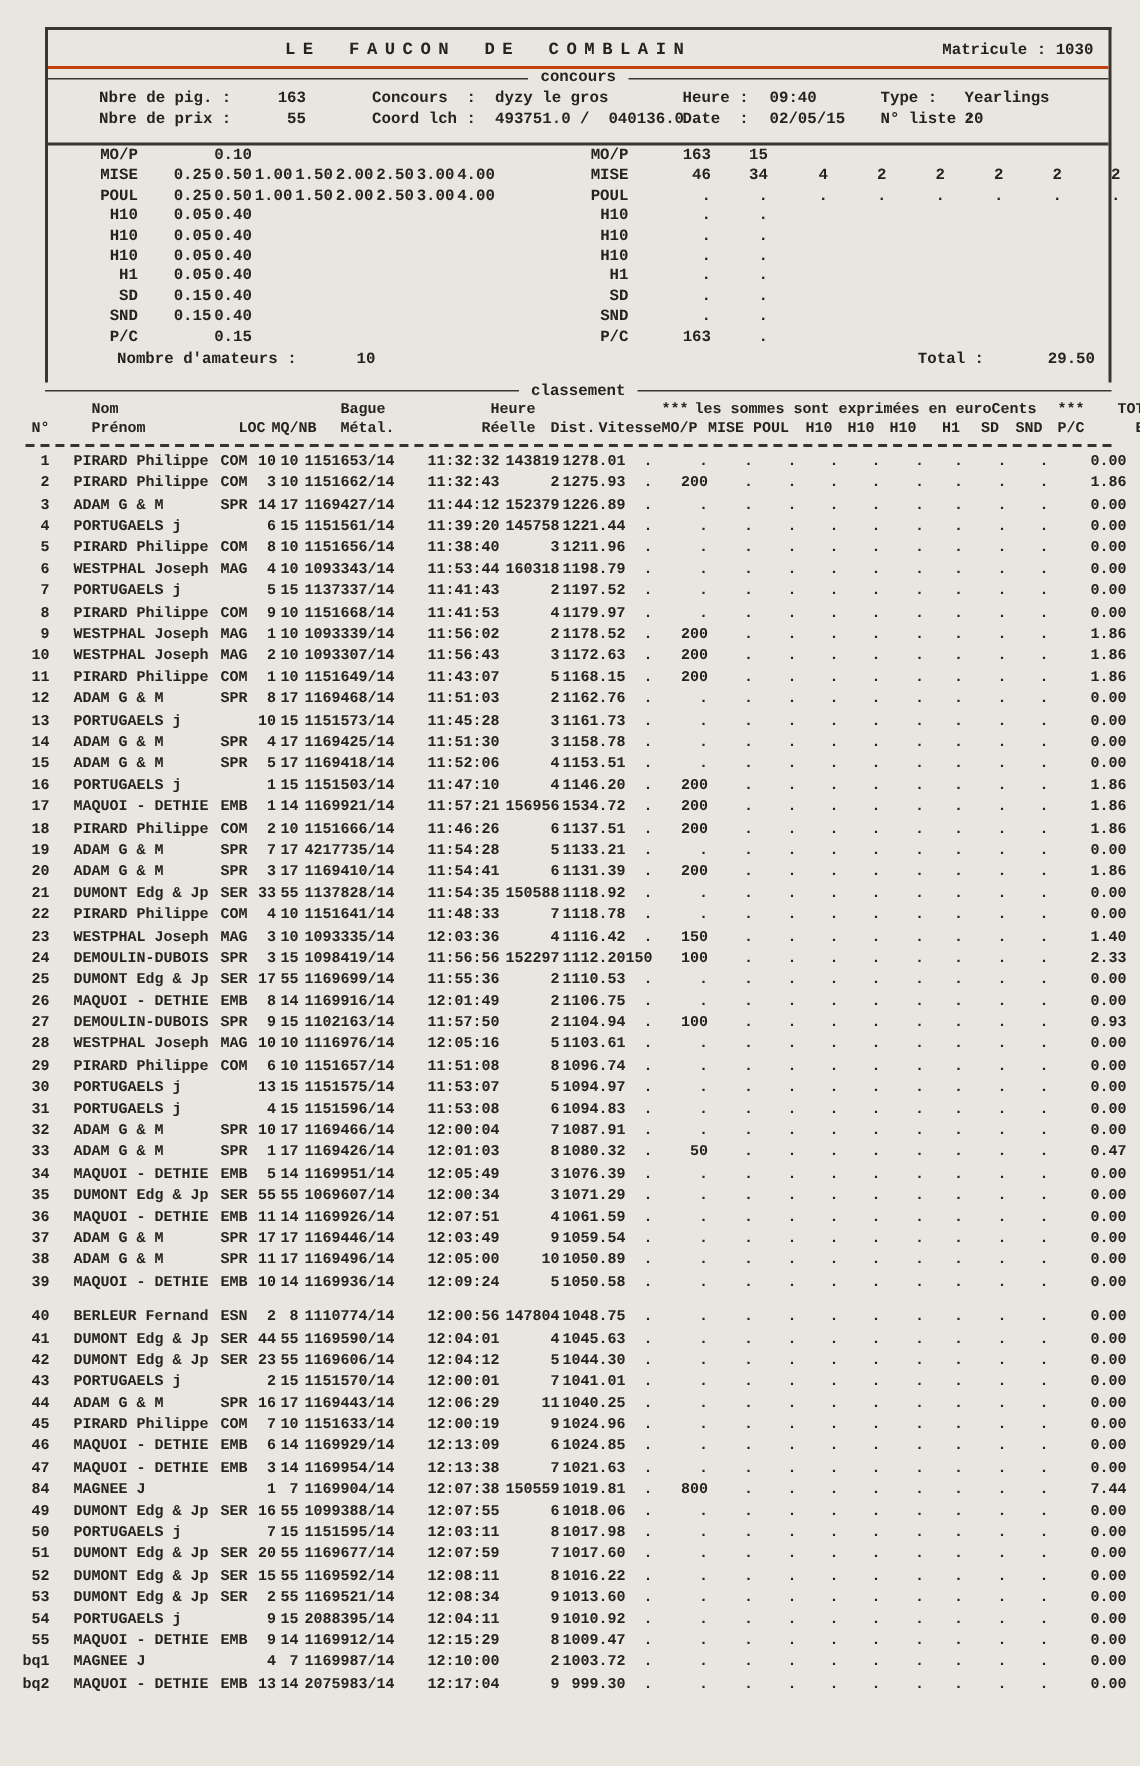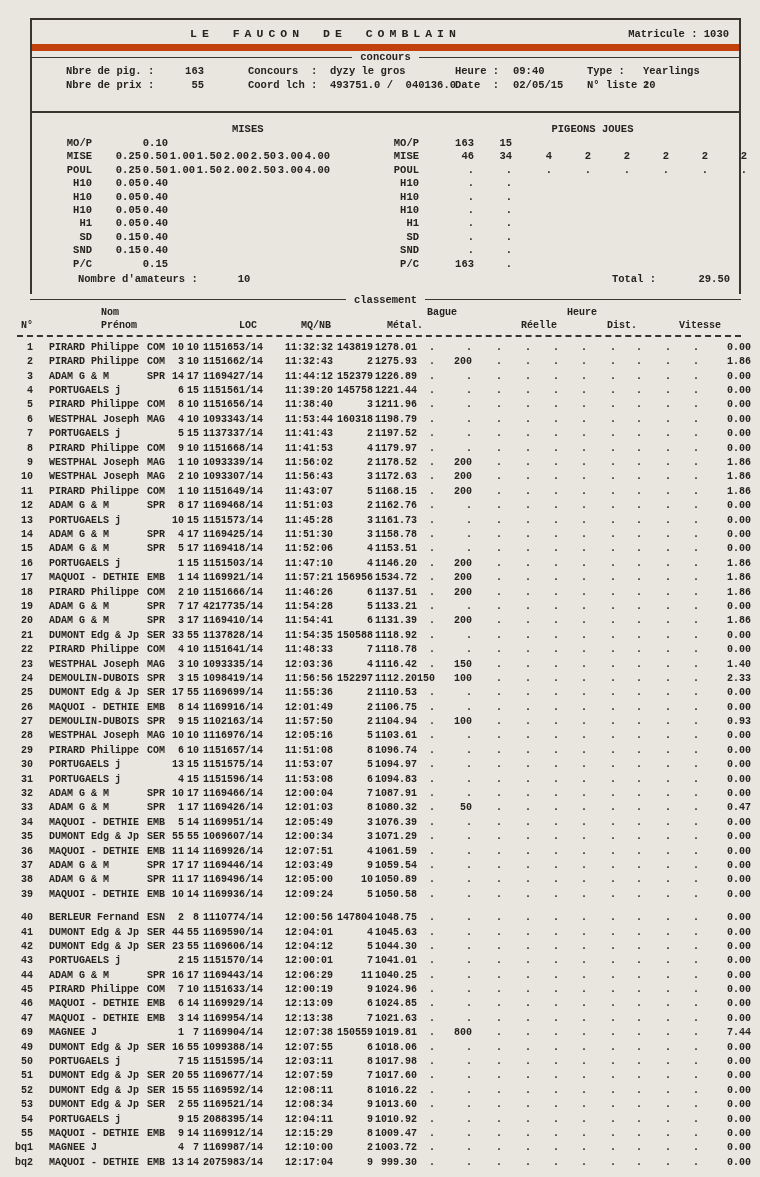--- a/index.html
+++ b/index.html
@@ -4,28 +4,28 @@
 <style>
   html,body{margin:0;padding:0;}
   body{
     width:760px;height:1177px;overflow:hidden;
     background:#e9e6e0;
     font-family:"Liberation Mono","DejaVu Sans Mono",monospace;
     font-weight:700;color:#262220;
     -webkit-font-smoothing:antialiased;
   }
   .box{margin:18px 0 0 30px;width:707px;border:2px solid #3a362f;border-bottom:none;}
-  .title-row{display:flex;align-items:baseline;padding:6px 10px 2px 158px;border-bottom:7px solid #c2410c;font-size:11.5px;line-height:15px;white-space:pre;gap:20px;}
+  .title-row{display:flex;align-items:baseline;padding:6px 10px 2px 158px;border-bottom:2px solid #c2410c;font-size:11.5px;line-height:15px;white-space:pre;gap:20px;}
   .doc-title{letter-spacing:5px;word-spacing:7px;}
   .matricule{margin-left:auto;font-size:10.5px;letter-spacing:0;}
   .divider{display:flex;align-items:center;height:12px;font-size:10.5px;line-height:12px;}
   .divider .ln{flex:1;border-top:1.6px solid #3a362f;height:0;}
   .divider .tx{margin:0 8px;white-space:pre;}
   .cgrid{display:grid;grid-template-columns:100px 38px 44px 82px 125px 58px 74px 56px auto;
-    padding:1px 0 19px 34px;font-size:10.5px;line-height:14px;white-space:pre;}
+    padding:1px 0 8px 34px;font-size:10.5px;line-height:14px;white-space:pre;}
   .cgrid .gv-r{text-align:right;}
   .sectline{border-top:2px solid #3a362f;height:0;}
   .mtitles{display:flex;font-size:10.5px;line-height:13px;padding-top:10px;white-space:pre;}
   .t-mises{margin-left:200px;}
   .t-joues{margin-left:288px;}
   .mgrid{padding-top:1px;font-size:10.5px;}
   .mrow{display:flex;line-height:13.4px;height:13.4px;padding-left:30px;white-space:pre;}
   .mrow span{flex:none;}
   .ml{width:30px;text-align:right;}
   .mv{width:27px;text-align:right;}
@@ -34,21 +34,21 @@
   .jv{text-align:right;}
   .jv0{width:55px;}.jv1{width:38px;}.jv2{width:40px;}
   .jv3,.jv4,.jv5,.jv6,.jv7{width:39px;}
   .amrow{display:flex;font-size:10.5px;line-height:15px;padding:1px 0 7px 46px;white-space:pre;}
   .am-v{margin-left:40px;}
   .spacer{flex:1;}
   .total-l{margin-right:24px;}
   .total-v{width:50px;text-align:right;margin-right:9px;}
   .cdivider{margin-left:30px;width:711px;text-align:center;}
   .chead{padding-left:13px;font-size:10px;}
-  .hrow{display:flex;line-height:13px;height:13px;gap:40px;}
+  .hrow{display:flex;line-height:13px;height:13px;}
   .k{flex:none;text-align:right;white-space:pre;}
   .k0{width:20px;}
   .k1{width:96px;text-align:left;margin-left:16px;}
   .k2{width:22px;text-align:left;margin-left:2px;}
   .k3{width:15px;}.k4{width:15px;}
   .k5{width:70px;text-align:left;margin-left:4px;}
   .k6{width:60px;}.k7{width:40px;}.k8{width:44px;}
   .k9{width:18px;}.k10{width:37px;}.k11{width:30px;}.k12{width:29px;}
   .k13{width:28px;}.k14{width:28px;}.k15{width:29px;}.k16{width:26px;}
   .k17{width:29px;}.k18{width:28px;}.k19{width:52px;}
@@ -93,24 +93,20 @@
     <span>493751.0 /  040136.0</span>
     <span>Date  :</span>
     <span>02/05/15</span>
     <span>N° liste :</span>
     <span>20</span>
   </div>
 
   <div class="sectline"></div>
 
 
-  <div class="mtitles">
-    <span class="t-mises">MISES</span>
-    <span class="t-joues">PIGEONS JOUES</span>
-  </div>
 
   <div class="mgrid">
       <div class="mrow"><span class="ml">MO/P</span><span class="mv"></span><span class="mv">0.10</span><span class="mv"></span><span class="mv"></span><span class="mv"></span><span class="mv"></span><span class="mv"></span><span class="mv"></span><span class="jl">MO/P</span><span class="jv jv0">163</span><span class="jv jv1">15</span><span class="jv jv2"></span><span class="jv jv3"></span><span class="jv jv4"></span><span class="jv jv5"></span><span class="jv jv6"></span><span class="jv jv7"></span></div>
       <div class="mrow"><span class="ml">MISE</span><span class="mv">0.25</span><span class="mv">0.50</span><span class="mv">1.00</span><span class="mv">1.50</span><span class="mv">2.00</span><span class="mv">2.50</span><span class="mv">3.00</span><span class="mv">4.00</span><span class="jl">MISE</span><span class="jv jv0">46</span><span class="jv jv1">34</span><span class="jv jv2">4</span><span class="jv jv3">2</span><span class="jv jv4">2</span><span class="jv jv5">2</span><span class="jv jv6">2</span><span class="jv jv7">2</span></div>
       <div class="mrow"><span class="ml">POUL</span><span class="mv">0.25</span><span class="mv">0.50</span><span class="mv">1.00</span><span class="mv">1.50</span><span class="mv">2.00</span><span class="mv">2.50</span><span class="mv">3.00</span><span class="mv">4.00</span><span class="jl">POUL</span><span class="jv jv0">.</span><span class="jv jv1">.</span><span class="jv jv2">.</span><span class="jv jv3">.</span><span class="jv jv4">.</span><span class="jv jv5">.</span><span class="jv jv6">.</span><span class="jv jv7">.</span></div>
       <div class="mrow"><span class="ml">H10</span><span class="mv">0.05</span><span class="mv">0.40</span><span class="mv"></span><span class="mv"></span><span class="mv"></span><span class="mv"></span><span class="mv"></span><span class="mv"></span><span class="jl">H10</span><span class="jv jv0">.</span><span class="jv jv1">.</span><span class="jv jv2"></span><span class="jv jv3"></span><span class="jv jv4"></span><span class="jv jv5"></span><span class="jv jv6"></span><span class="jv jv7"></span></div>
       <div class="mrow"><span class="ml">H10</span><span class="mv">0.05</span><span class="mv">0.40</span><span class="mv"></span><span class="mv"></span><span class="mv"></span><span class="mv"></span><span class="mv"></span><span class="mv"></span><span class="jl">H10</span><span class="jv jv0">.</span><span class="jv jv1">.</span><span class="jv jv2"></span><span class="jv jv3"></span><span class="jv jv4"></span><span class="jv jv5"></span><span class="jv jv6"></span><span class="jv jv7"></span></div>
       <div class="mrow"><span class="ml">H10</span><span class="mv">0.05</span><span class="mv">0.40</span><span class="mv"></span><span class="mv"></span><span class="mv"></span><span class="mv"></span><span class="mv"></span><span class="mv"></span><span class="jl">H10</span><span class="jv jv0">.</span><span class="jv jv1">.</span><span class="jv jv2"></span><span class="jv jv3"></span><span class="jv jv4"></span><span class="jv jv5"></span><span class="jv jv6"></span><span class="jv jv7"></span></div>
       <div class="mrow"><span class="ml">H1</span><span class="mv">0.05</span><span class="mv">0.40</span><span class="mv"></span><span class="mv"></span><span class="mv"></span><span class="mv"></span><span class="mv"></span><span class="mv"></span><span class="jl">H1</span><span class="jv jv0">.</span><span class="jv jv1">.</span><span class="jv jv2"></span><span class="jv jv3"></span><span class="jv jv4"></span><span class="jv jv5"></span><span class="jv jv6"></span><span class="jv jv7"></span></div>
       <div class="mrow"><span class="ml">SD</span><span class="mv">0.15</span><span class="mv">0.40</span><span class="mv"></span><span class="mv"></span><span class="mv"></span><span class="mv"></span><span class="mv"></span><span class="mv"></span><span class="jl">SD</span><span class="jv jv0">.</span><span class="jv jv1">.</span><span class="jv jv2"></span><span class="jv jv3"></span><span class="jv jv4"></span><span class="jv jv5"></span><span class="jv jv6"></span><span class="jv jv7"></span></div>
@@ -1206,21 +1202,21 @@
       <span class="k k12">.</span>
       <span class="k k13">.</span>
       <span class="k k14">.</span>
       <span class="k k15">.</span>
       <span class="k k16">.</span>
       <span class="k k17">.</span>
       <span class="k k18">.</span>
       <span class="k k19">0.00</span>
     </div>
     <div class="crow">
-      <span class="k k0">69</span>
+      <span class="k k0">84</span>
       <span class="k k1">MAGNEE J</span>
       <span class="k k2"></span>
       <span class="k k3">1</span>
       <span class="k k4">7</span>
       <span class="k k5">1169904/14</span>
       <span class="k k6">12:07:38</span>
       <span class="k k7">150559</span>
       <span class="k k8">1019.81</span>
       <span class="k k9">.</span>
       <span class="k k10">800</span>

